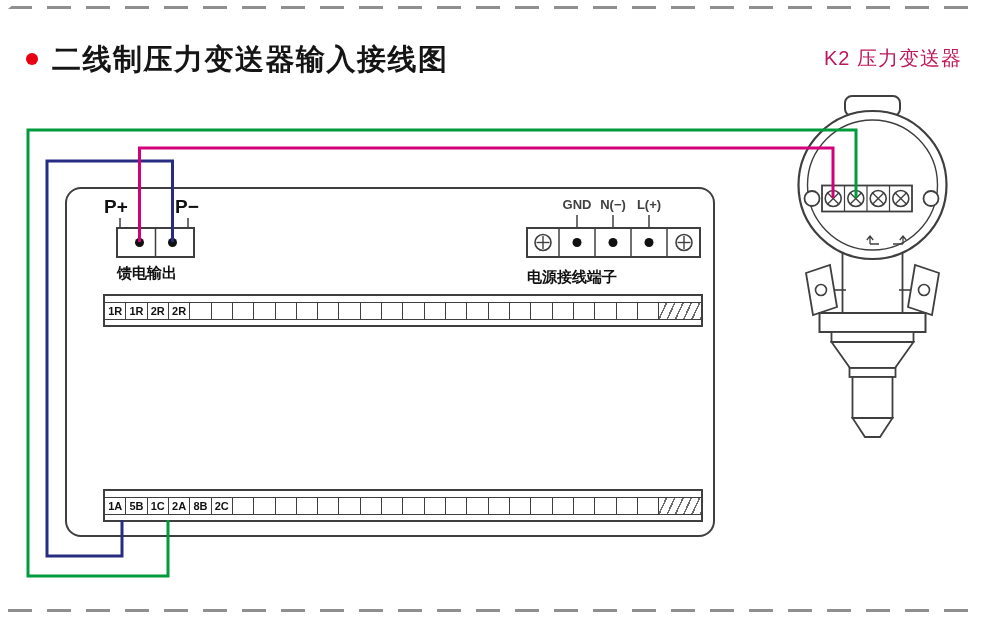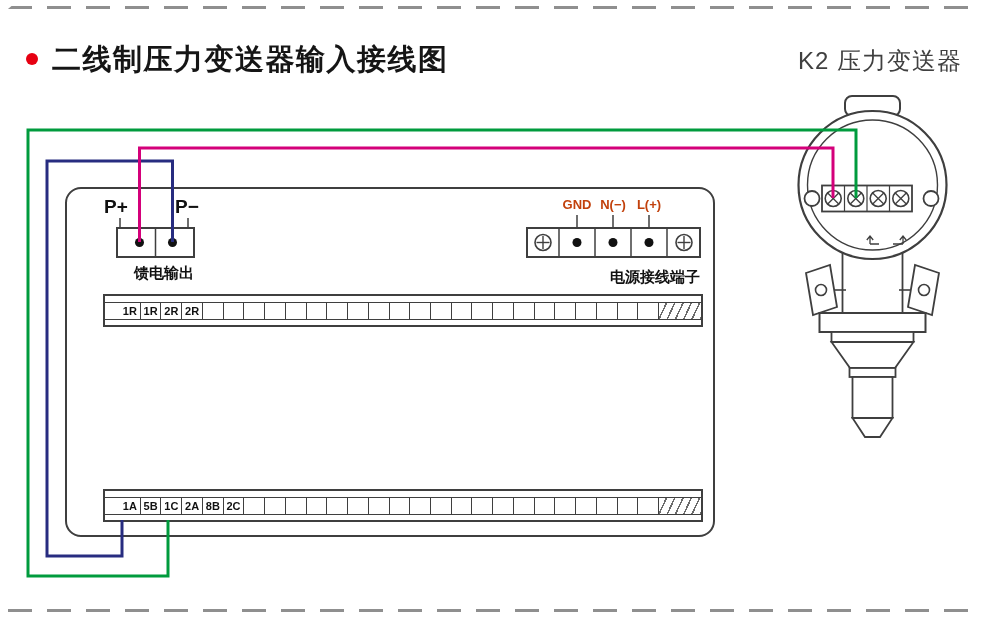--- a/index.html
+++ b/index.html
@@ -4,35 +4,35 @@
 <style>
   html,body{margin:0;padding:0;background:#fff;}
   .page{position:relative;width:990px;height:632px;background:#fff;overflow:hidden;
         font-family:"Liberation Sans","DejaVu Sans",sans-serif;color:#111;border-radius:29px;}
   .dash{position:absolute;left:8px;width:974px;height:3px;
         background:repeating-linear-gradient(90deg,#8f8f8f 0 24px,transparent 24px 39px);}
   .dash-top{top:6px;} .dash-bottom{top:609px;}
   .bullet{position:absolute;left:26px;top:53px;width:12px;height:12px;border-radius:50%;background:#e60012;}
   .title{position:absolute;left:52px;top:40px;margin:0;font-size:29px;font-weight:600;
          letter-spacing:1.5px;color:#151515;}
-  .device-label{position:absolute;right:28px;top:45px;font-size:24px;letter-spacing:1px;color:#404040;}
+  .device-label{position:absolute;right:28px;top:45px;font-size:20px;letter-spacing:1px;color:#be185d;}
   .panel{position:absolute;left:65px;top:187px;width:650px;height:350px;
          border:2px solid #3f3f3f;border-radius:16px;box-sizing:border-box;background:transparent;}
   .lbl{position:absolute;color:#111;}
   #p-plus{left:104px;top:196px;font-size:19px;font-weight:600;}
   #p-minus{left:175px;top:196px;font-size:19px;font-weight:600;}
-  .feed-caption{left:117px;top:264px;width:77px;text-align:right;font-size:15px;font-weight:700;}
-  .power-caption{left:527px;top:268px;width:173px;text-align:right;font-size:15px;font-weight:700;}
-  .plabel{position:absolute;top:197px;transform:translateX(-50%);font-size:13px;font-weight:700;color:#c2410c;white-space:nowrap;}
+  .feed-caption{left:117px;top:264px;width:77px;text-align:left;font-size:15px;font-weight:700;}
+  .power-caption{left:527px;top:268px;width:173px;text-align:left;font-size:15px;font-weight:700;}
+  .plabel{position:absolute;top:197px;transform:translateX(-50%);font-size:13px;font-weight:700;color:#404040;white-space:nowrap;}
   .strip{position:absolute;left:103px;width:600px;height:33px;border:2px solid #3f3f3f;
          background:#fff;display:flex;flex-direction:column;box-sizing:border-box;}
   #relay-strip{top:294px;} #input-strip{top:489px;text-align:right;}
   .rail-top{height:6px;border-bottom:1.5px solid #3f3f3f;}
   .rail-bottom{height:5px;border-top:1.5px solid #3f3f3f;}
-  .cells{flex:1;display:flex;min-height:0;padding-left:15px;}
+  .cells{flex:1;display:flex;min-height:0;}
   .cell{flex:1;border-right:1px solid #3f3f3f;display:flex;align-items:center;justify-content:center;
         font-size:11px;font-weight:700;color:#111;overflow:hidden;}
   .cell.hatch{flex:0 0 42px;border-right:none;
         background:repeating-linear-gradient(115deg,#ffffff 0 6px,#6b6b6b 6px 7.5px);}
   .tlabel{position:absolute;transform:translateX(-50%);font-weight:700;color:#111;white-space:nowrap;}
   svg.overlay{position:absolute;left:0;top:0;pointer-events:none;}
 </style>
 </head>
 <body>
 

